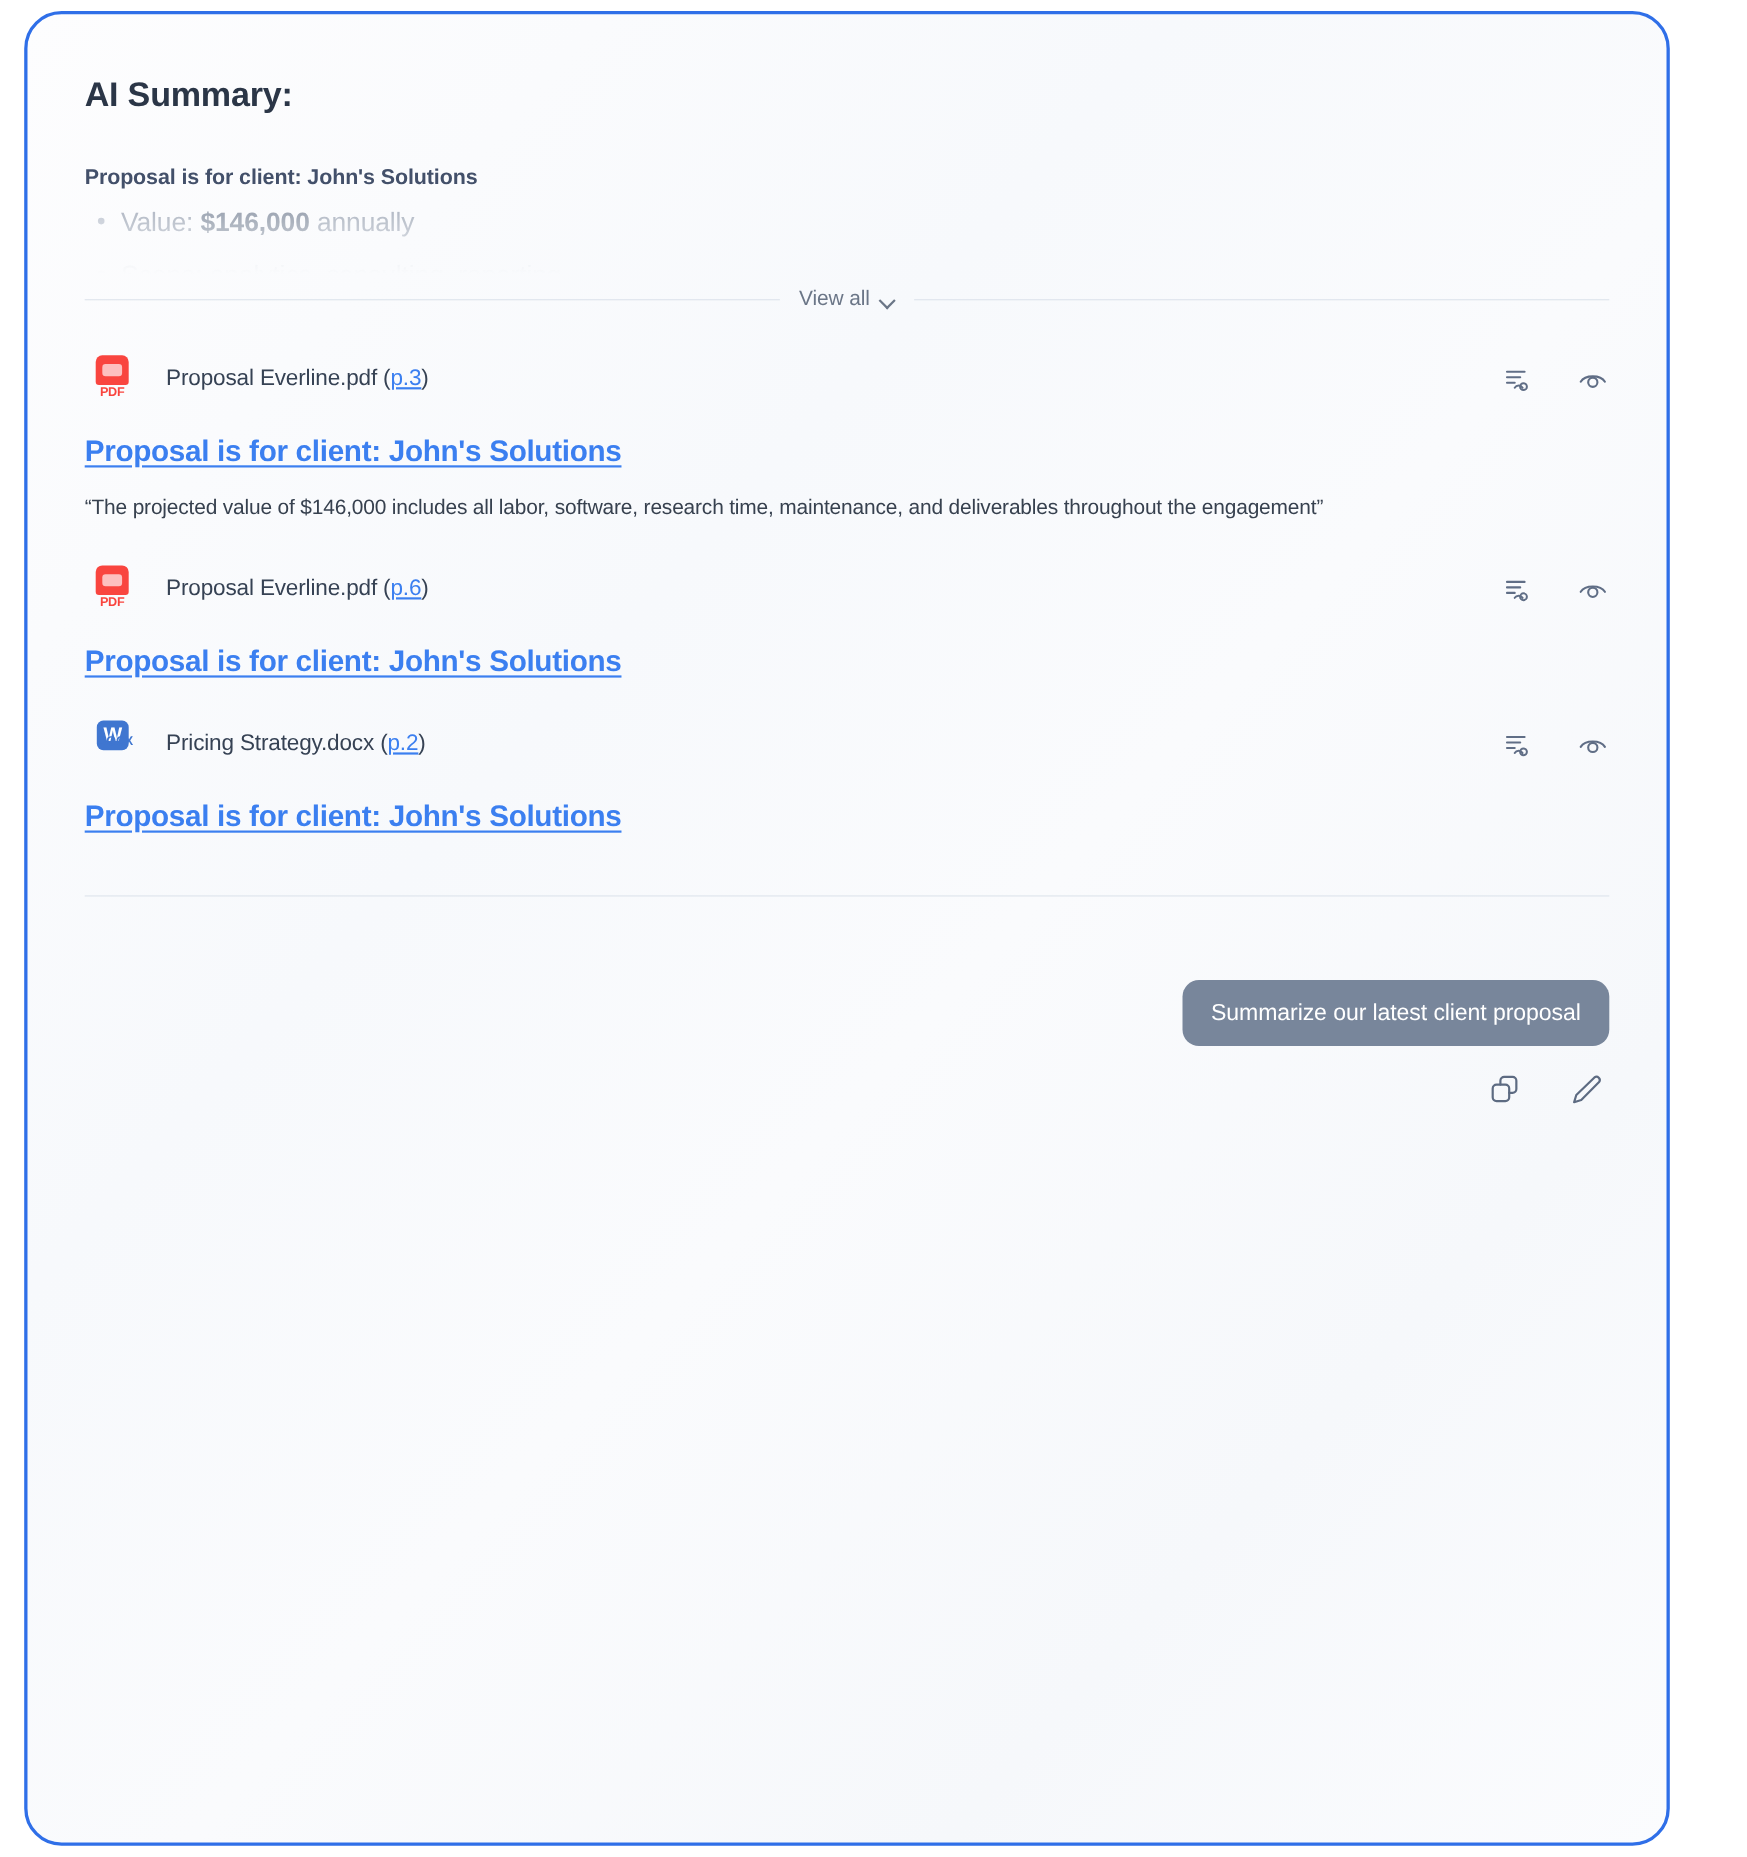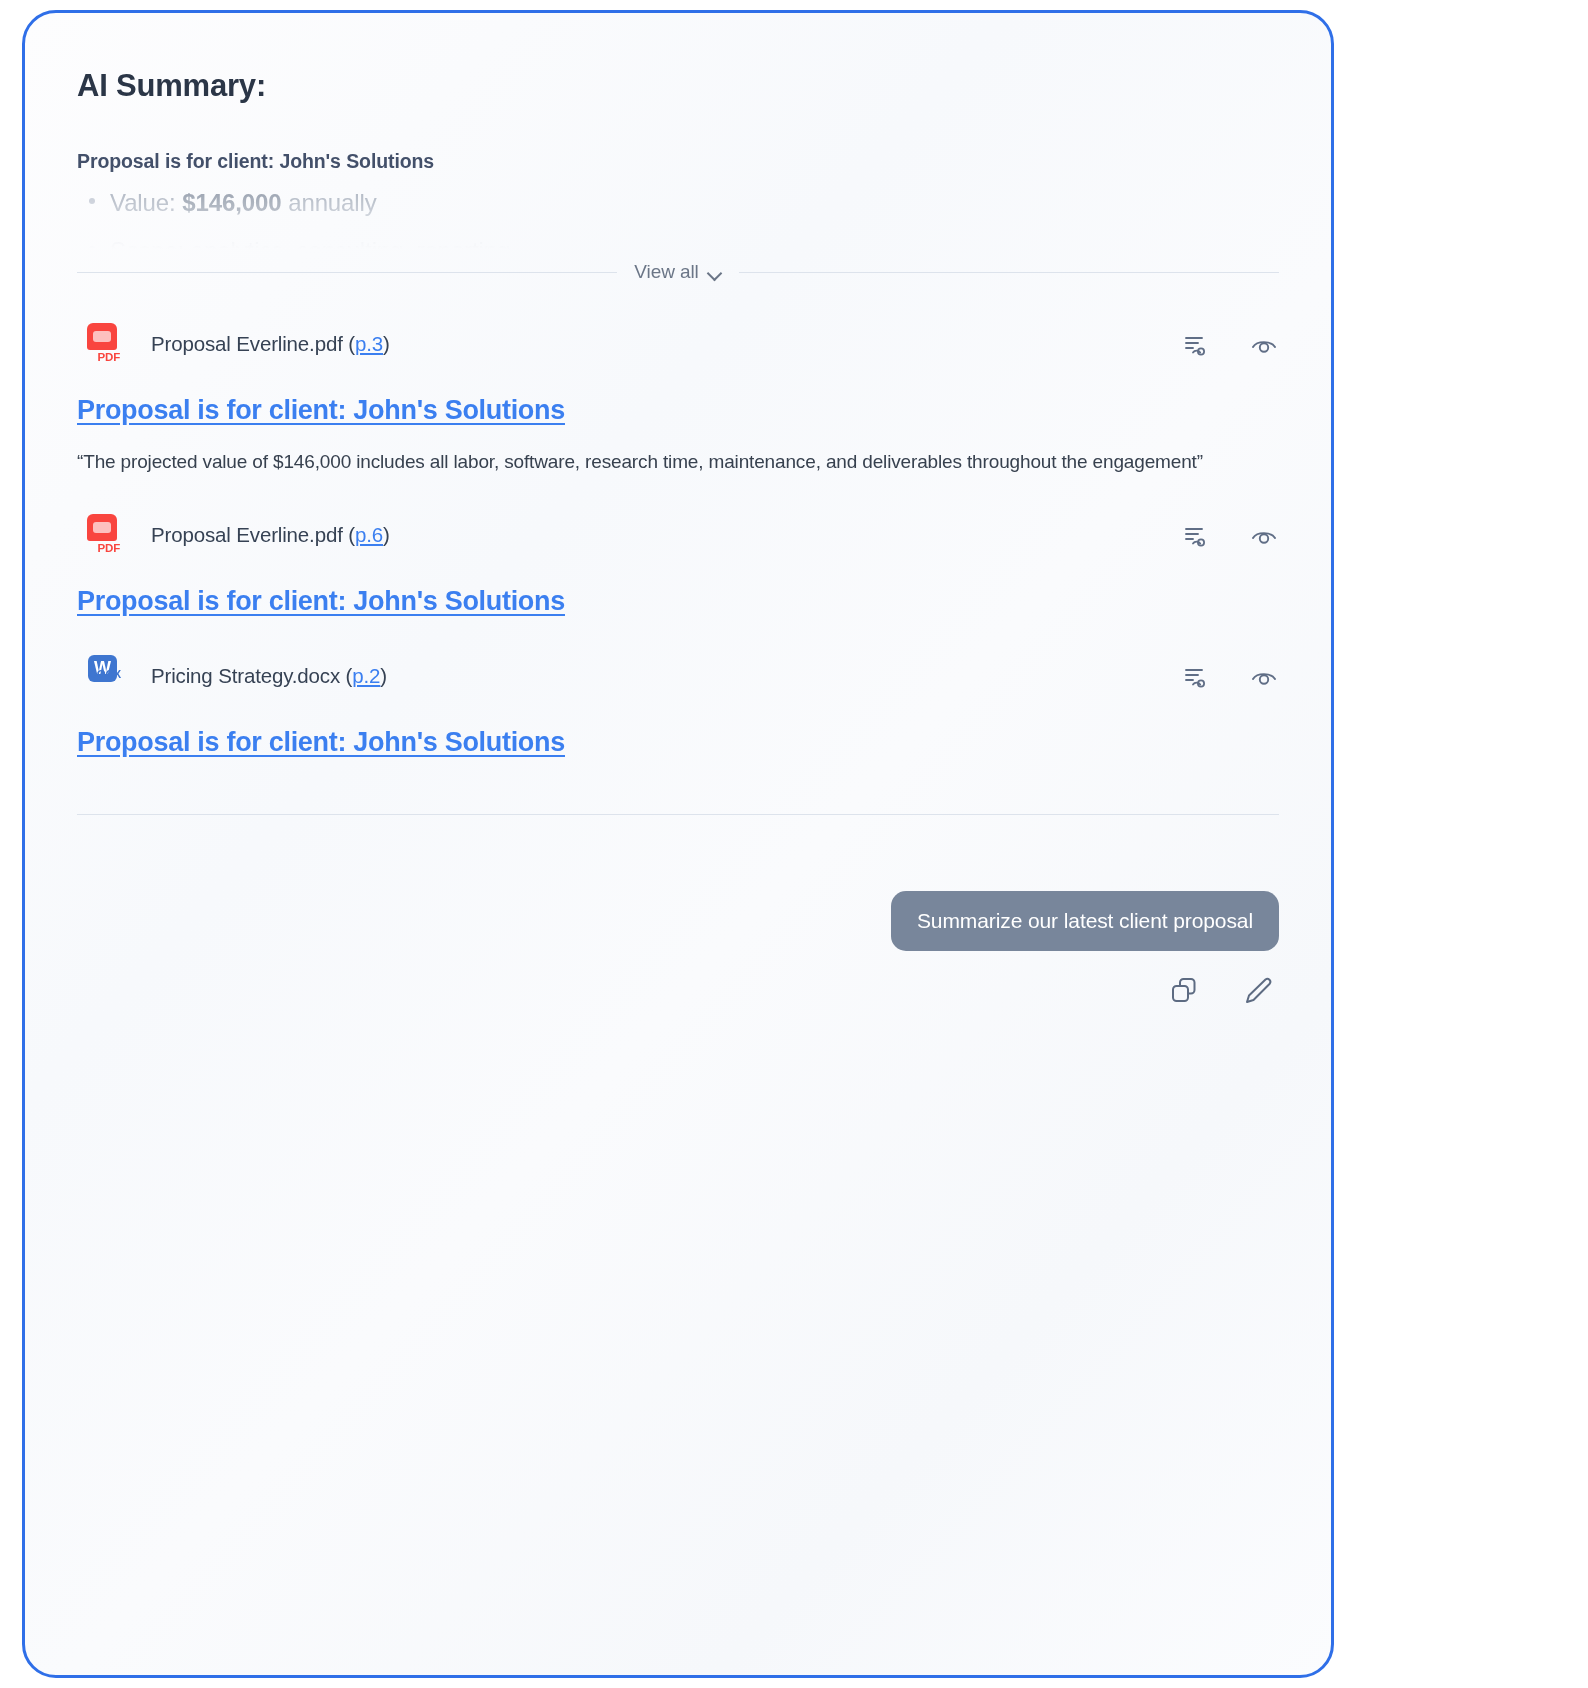--- a/index.html
+++ b/index.html
@@ -8,21 +8,21 @@
     width: 1588px;
     height: 1688px;
     background: #ffffff;
     font-family: "Liberation Sans", sans-serif;
   }
 
   #app-frame {
     position: absolute;
     left: 22px;
     top: 10px;
-    width: 1312px;
+    width: 1496px;
     height: 1668px;
     border: 3px solid #2f6fe8;
     border-radius: 34px;
     background: linear-gradient(132deg, #fdfdfe 0%, #f7f9fc 35%, #fafbfd 55%, #f6f8fb 78%, #fbfcfe 100%);
     overflow: hidden;
   }
 
   #app-inner {
     position: absolute;
     inset: 0;
@@ -164,21 +164,21 @@
     position: absolute;
     left: 6px; top: 8px;
     width: 18px; height: 11px;
     background: #fdc0bf;
     border-radius: 3px;
   }
   .ico-pdf .tag {
     position: absolute;
     left: 0; top: 27px;
     width: 36px;
-    text-align: right;
+    text-align: center;
     font-size: 11.5px;
     font-weight: bold;
     color: #f9453f;
     letter-spacing: -0.2px;
     line-height: 14px;
   }
 
   
   .ico-docx {
     width: 38px;

